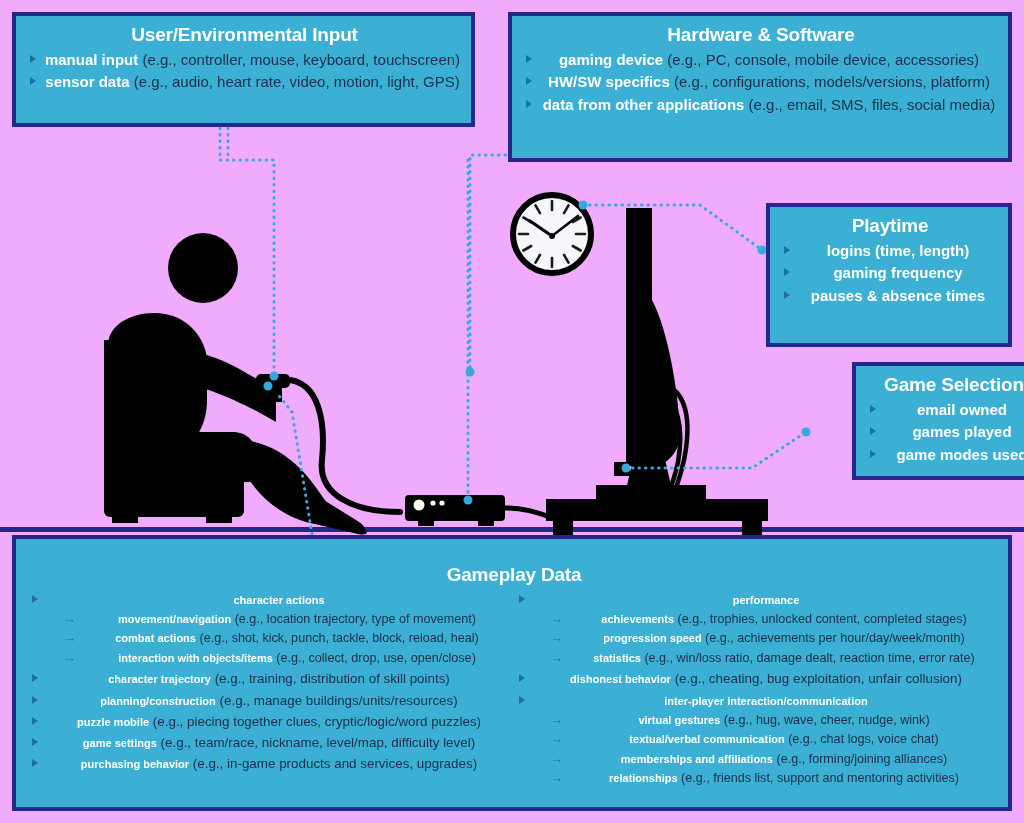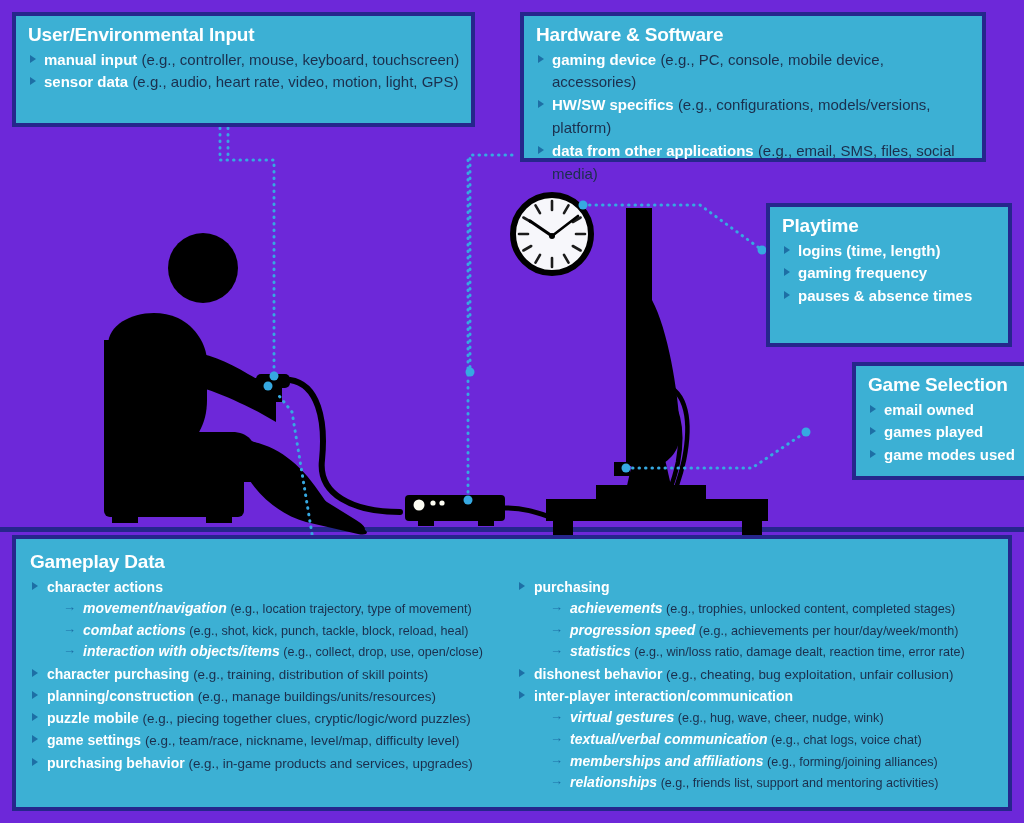--- a/index.html
+++ b/index.html
@@ -2,21 +2,21 @@
 <html><head>
 <meta charset="utf-8">
 <style>
   * { box-sizing: border-box; margin: 0; padding: 0; }
   html, body {
     width: 1024px; height: 823px;
     background: #fcfcf2;
     font-family: "Liberation Sans", sans-serif;
     overflow: hidden;
   }
-  #stage { position: relative; width: 1024px; height: 823px; background: #6d28d9; }
+  #stage { position: relative; width: 1024px; height: 823px; background: #f0abfc; text-align: center; }
 
   
   .box {
     position: absolute;
     background: #3cb0d4;
     border: 4px solid #26268c;
     padding: 6px 10px 8px 12px;
   }
   .box-title {
     color: #ffffff;
@@ -44,38 +44,38 @@
     border-bottom: 4.5px solid transparent;
   }
   .lbl { color: #ffffff; font-weight: bold; }
   .ex  { color: #1b2f4d; font-weight: normal; }
 
   
   .box.white-list .bullets > li { color: #ffffff; }
   .box.white-list .bullets > li .lbl { font-weight: bold; }
 
   
-  #gameplay-box { padding: 10px 10px 6px 14px; }
+  #gameplay-box { padding: 23px 10px 6px 14px; }
   #gameplay-box .cols { display: flex; gap: 6px; }
   #gameplay-box .col { width: 492px; }
   #gameplay-box .bullets > li { font-size: 13.4px; line-height: 1.58; padding-left: 17px; }
-  #gameplay-box .bullets > li .lbl { font-size: 14px; }
+  #gameplay-box .bullets > li .lbl { font-size: 11px; }
   .sublist { list-style: none; margin-left: 16px; }
   .sublist > li {
     position: relative;
     padding-left: 20px;
     font-size: 12.6px;
     line-height: 1.55;
     color: #1b2f4d;
   }
   .sublist > li .arw {
     position: absolute; left: 0; top: -1px;
     color: #1d6fa5; font-size: 13px; font-weight: bold;
   }
-  .sublist .lbl { font-style: italic; font-weight: bold; font-size: 13.4px; }
+  .sublist .lbl { font-weight: bold; font-size: 13.4px; }
 
   
   #wires { position: absolute; left: 0; top: 0; width: 1024px; height: 823px; pointer-events: none; }
   #art   { position: absolute; left: 0; top: 0; width: 1024px; height: 823px; }
 </style>
 </head>
 <body>
 
 <div id="stage">
 
@@ -269,21 +269,21 @@
         <span class="ex">(e.g., controller, mouse, keyboard, touchscreen)</span>
       </li>
       <li>
         <span class="tri"></span>
         <span class="lbl">sensor data</span>
         <span class="ex">(e.g., audio, heart rate, video, motion, light, GPS)</span>
       </li>
     </ul>
   </div>
 
-  <div class="box" id="hardware-box" style="left:520px; top:12px; width:466px; height:150px;">
+  <div class="box" id="hardware-box" style="left:508px; top:12px; width:504px; height:150px;">
     <div class="box-title">Hardware &amp; Software</div>
     <ul class="bullets">
       <li>
         <span class="tri"></span>
         <span class="lbl">gaming device</span>
         <span class="ex">(e.g., PC, console, mobile device, accessories)</span>
       </li>
       <li>
         <span class="tri"></span>
         <span class="lbl">HW/SW specifics</span>
@@ -358,21 +358,21 @@
               <li>
                 <span class="arw">→</span>
                 <span class="lbl">interaction with objects/items</span>
                 <span class="ex">(e.g., collect, drop, use, open/close)</span>
               </li>
             </ul>
           </li>
 
           <li>
             <span class="tri"></span>
-            <span class="lbl">character purchasing</span>
+            <span class="lbl">character trajectory</span>
             <span class="ex">(e.g., training, distribution of skill points)</span>
           </li>
           <li>
             <span class="tri"></span>
             <span class="lbl">planning/construction</span>
             <span class="ex">(e.g., manage buildings/units/resources)</span>
           </li>
           <li>
             <span class="tri"></span>
             <span class="lbl">puzzle mobile</span>
@@ -389,21 +389,21 @@
             <span class="ex">(e.g., in-game products and services, upgrades)</span>
           </li>
         </ul>
       </div>
 
       <div class="col">
         <ul class="bullets">
 
           <li>
             <span class="tri"></span>
-            <span class="lbl">purchasing</span>
+            <span class="lbl">performance</span>
             <ul class="sublist">
               <li>
                 <span class="arw">→</span>
                 <span class="lbl">achievements</span>
                 <span class="ex">(e.g., trophies, unlocked content, completed stages)</span>
               </li>
               <li>
                 <span class="arw">→</span>
                 <span class="lbl">progression speed</span>
                 <span class="ex">(e.g., achievements per hour/day/week/month)</span>

